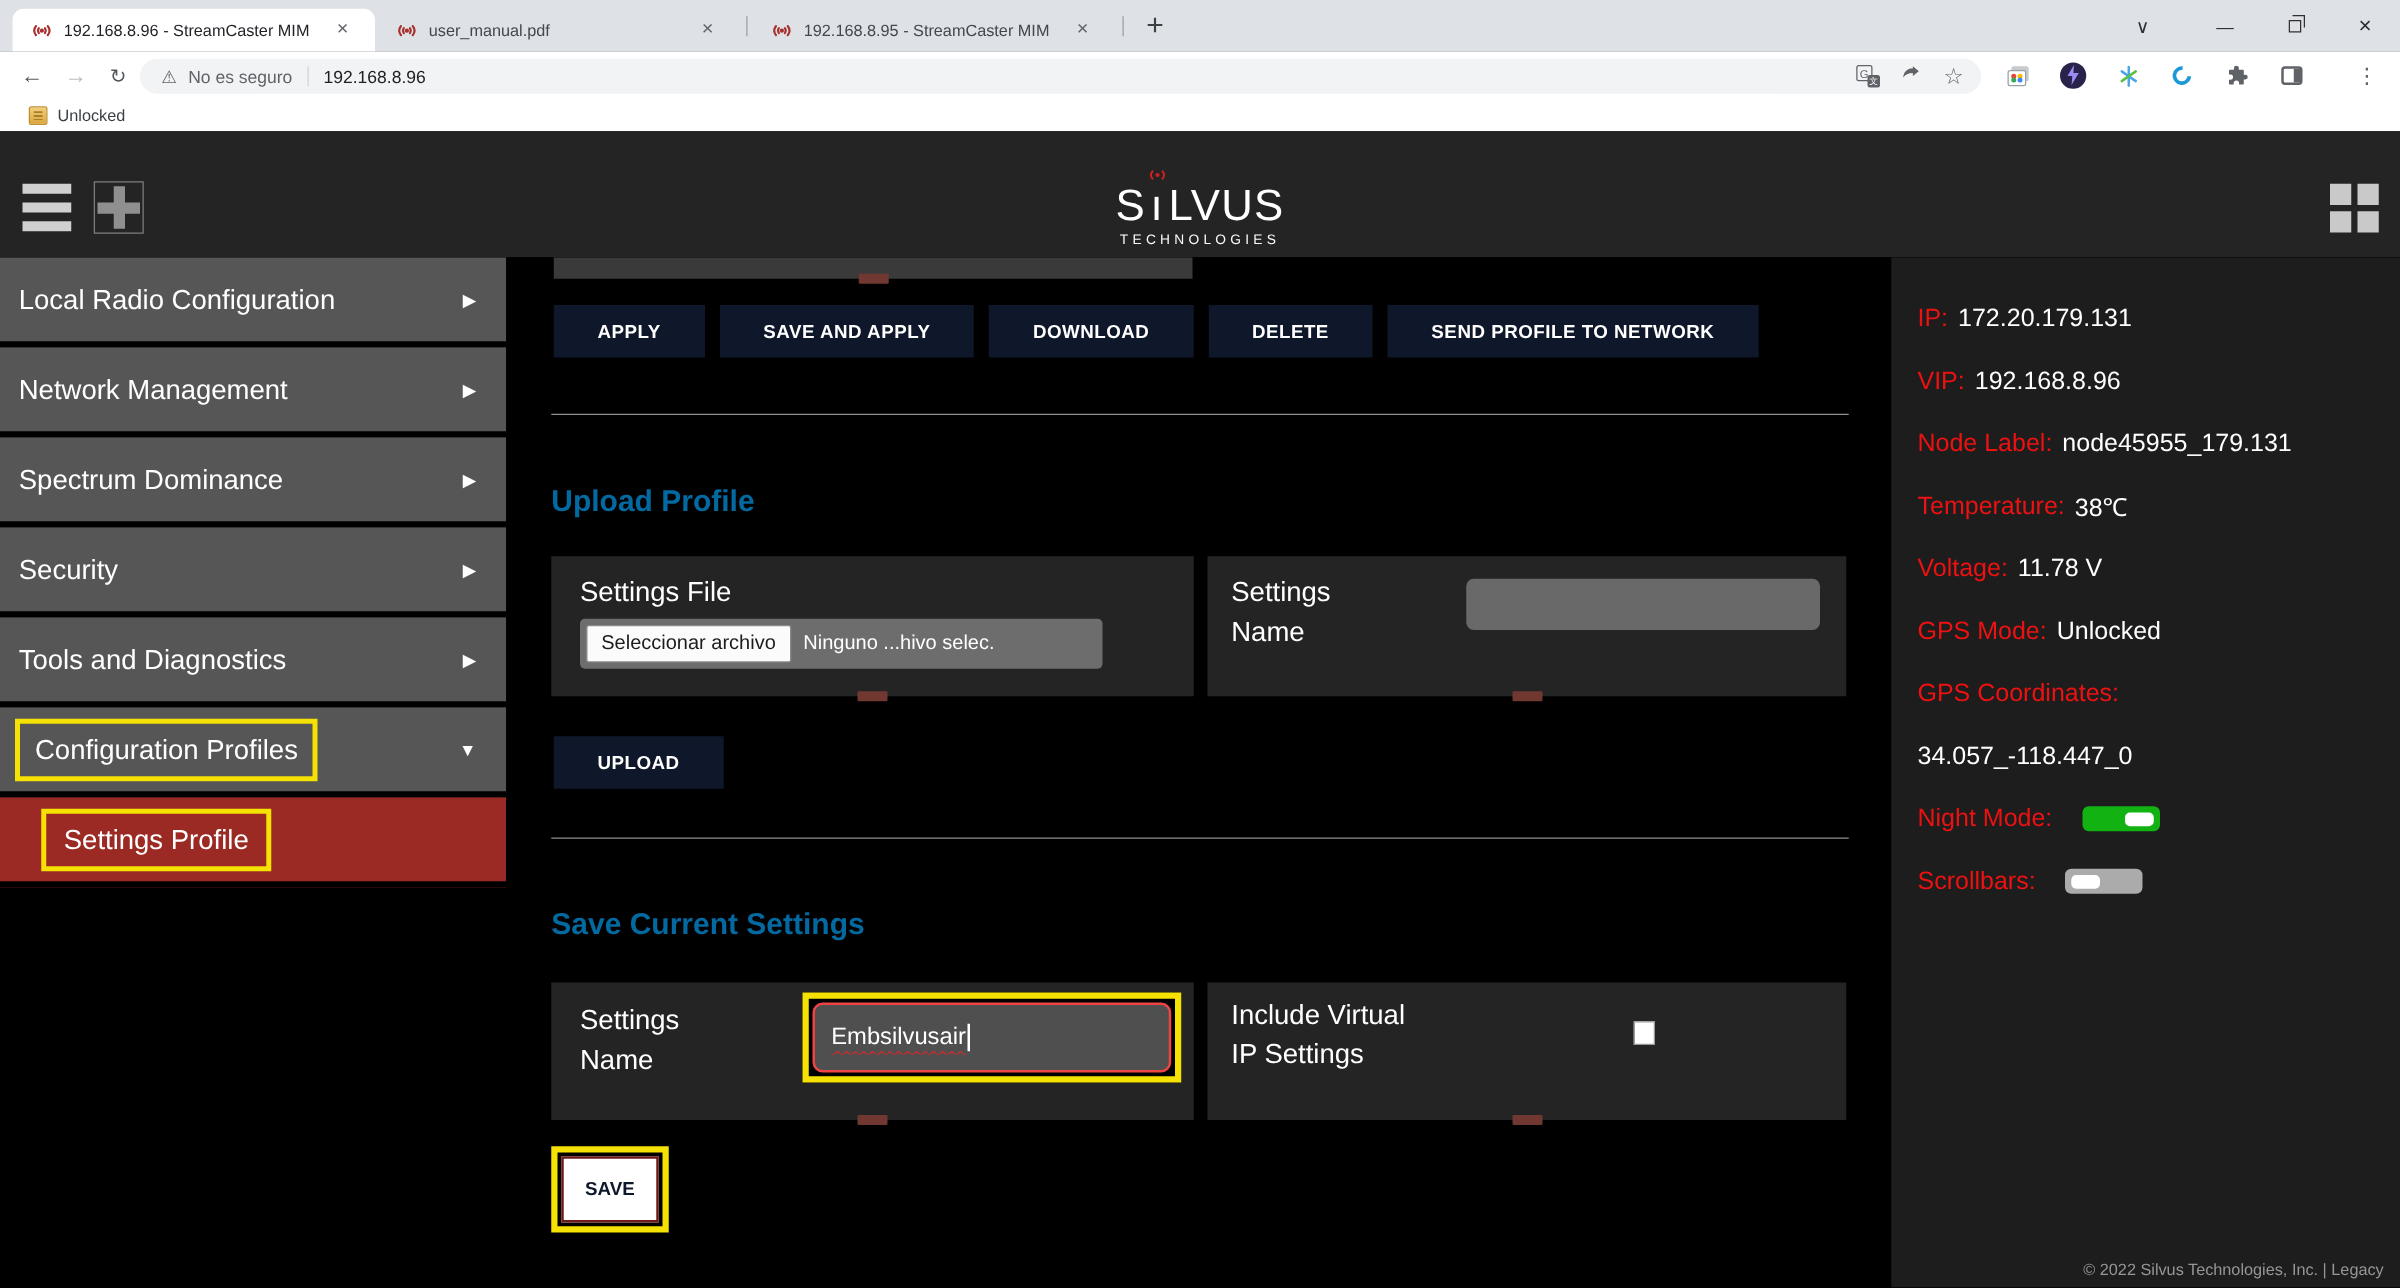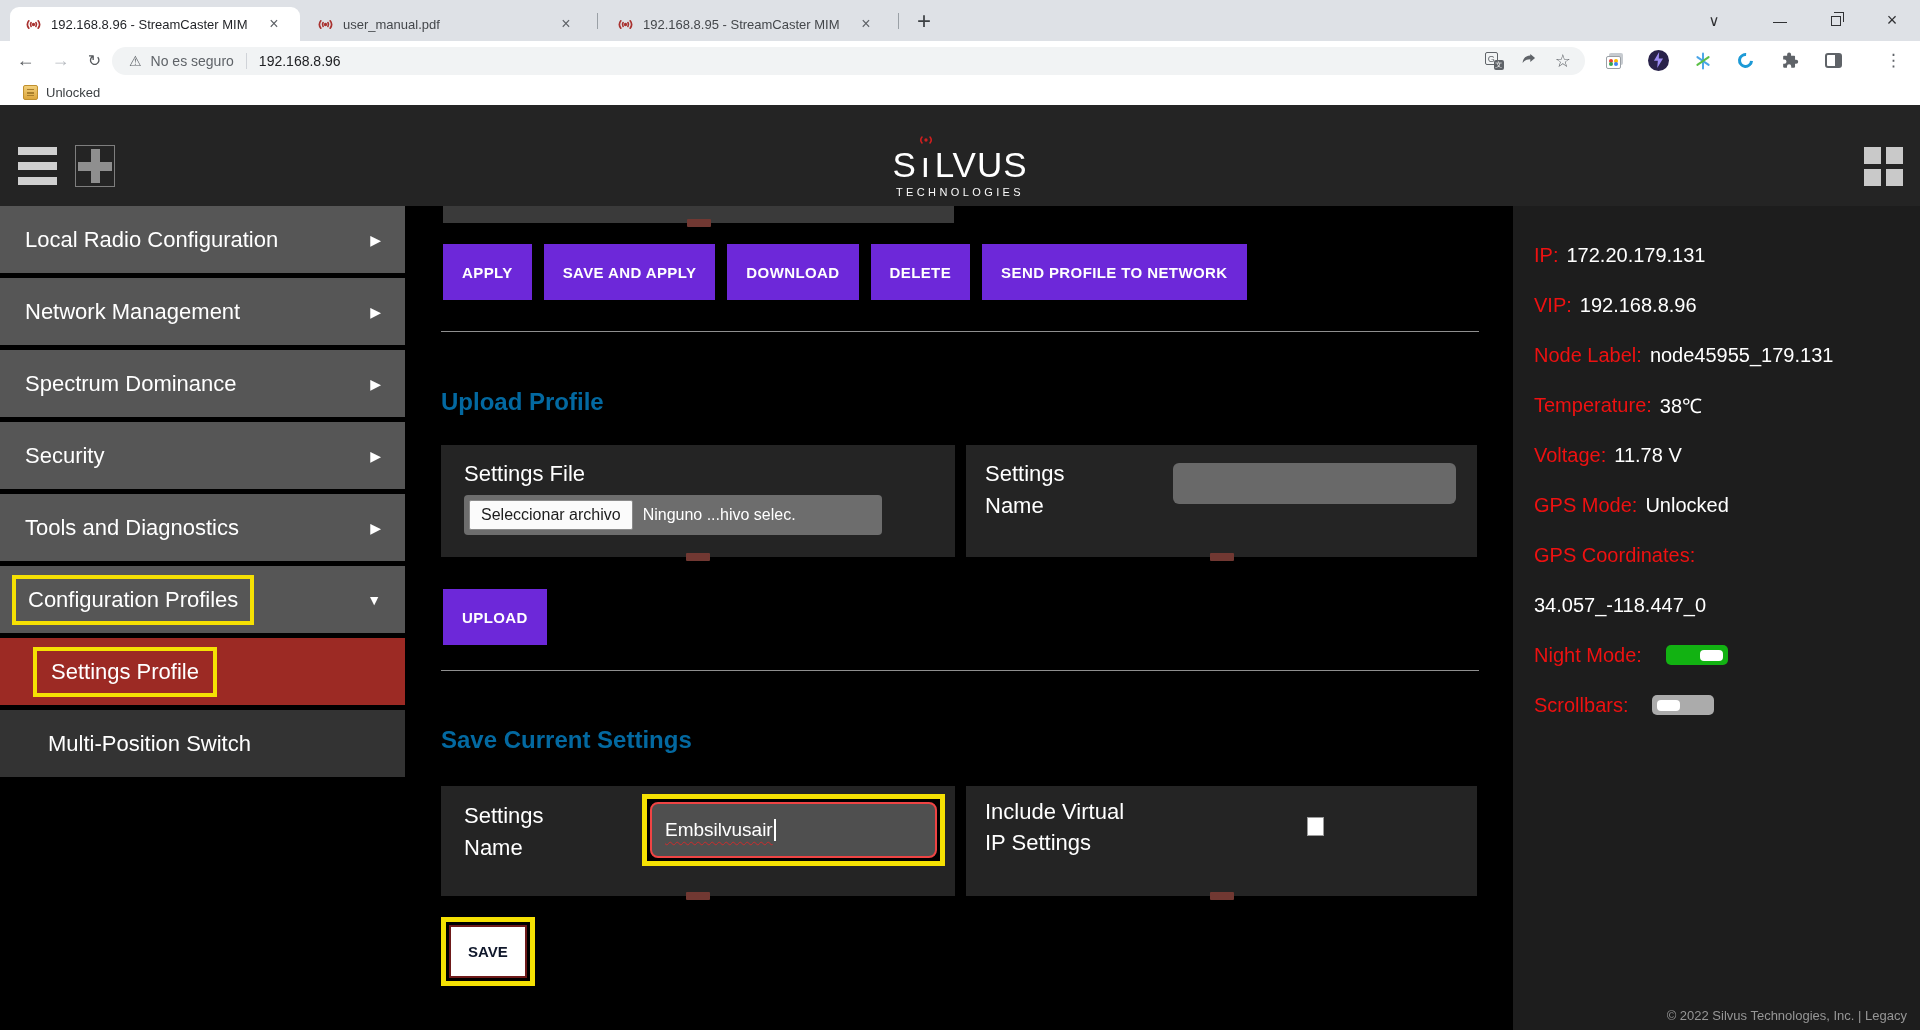--- a/index.html
+++ b/index.html
@@ -67,34 +67,34 @@
   .logo-main{display:inline-flex;align-items:flex-end;font-size:35px;line-height:1;letter-spacing:1px;font-weight:500}
   .logo-i{display:inline-flex;flex-direction:column;align-items:center;margin:0 1px}
   .logo-sub{font-size:11px;letter-spacing:3.4px;margin-top:4px;color:#fafafa}
   .gridicon{position:absolute;right:17px;top:42px;display:grid;grid-template-columns:17px 17px;grid-template-rows:17px 17px;gap:5px;cursor:pointer}
   .gridicon div{background:#c9c9c9}
 
   
   .site-body{position:absolute;left:0;top:206px;width:1920px;height:824px;background:#000}
   .sidebar{position:absolute;left:0;top:0;width:405px;height:824px;background:#000}
   .nav-item{height:72px;border-bottom:5px solid #000;background:#565656;display:flex;align-items:center;position:relative;cursor:pointer}
-  .nav-item .lbl{color:#fff;font-size:22px;margin-left:25px;white-space:nowrap}
+  .nav-item .lbl{color:#fff;font-size:22px;margin-left:15px;white-space:nowrap}
   .nav-item .exp{position:absolute;right:24px;color:#fff;font-size:14px}
   .nav-item.sub{background:#333}
   .nav-item.sub .lbl{margin-left:48px}
   .nav-item.active{background:#9c2a24}
   .nav-item .lbl.boxed{border:4px solid #f5e103;padding:8px 12px;margin-left:12px}
   .nav-item.sub .lbl.boxed{margin-left:33px;padding:8px 14px}
 
   .main{position:absolute;left:405px;top:0;width:1108px;height:824px;background:#000}
   .content{position:absolute;left:36px;top:0;width:1038px;height:824px}
   .remnant{position:absolute;left:2px;top:0;width:511px;height:17px;background:#3a3a3a}
   .dash{position:absolute;bottom:-4px;left:50%;margin-left:-12px;width:24px;height:8px;background:#713832;border-radius:1px}
   .actions{position:absolute;left:2px;top:38px;display:flex;gap:12px}
-  .btn{background:#6d28d9;color:#fff;font-weight:bold;font-size:15px;letter-spacing:.4px;border:none;height:56px;padding:0 19px;font-family:inherit;cursor:pointer}
+  .btn{background:#0f172a;color:#fff;font-weight:bold;font-size:15px;letter-spacing:.4px;border:none;height:42px;padding:0 35px;font-family:inherit;cursor:pointer}
   .sep{position:absolute;left:0;width:1038px;height:1px;background:#8f8f8f}
   .sep1{top:125px}.sep2{top:464px}
   .h2{position:absolute;left:0;color:#0369a1;font-size:24px;font-weight:700}
   .h-upload{top:182px}.h-save{top:520px}
   .panel{position:absolute;background:#242424}
   .p-upload-file{left:0;top:239px;width:514px;height:112px}
   .p-upload-name{left:525px;top:239px;width:511px;height:112px}
   .p-save-name{left:0;top:580px;width:514px;height:110px}
   .p-save-include{left:525px;top:580px;width:511px;height:110px}
   .plabel{color:#fff;font-size:22px}
@@ -308,24 +308,20 @@
         <span class="exp">▶</span>
       </div>
       <div class="nav-item">
         <span class="lbl boxed">Configuration Profiles</span>
         <span class="exp">▼</span>
       </div>
       <div class="nav-item active sub">
         <span class="lbl boxed">Settings Profile</span>
         <span class="exp"></span>
       </div>
-      <div class="nav-item sub">
-        <span class="lbl">Multi-Position Switch</span>
-        <span class="exp"></span>
-      </div>
     </div>
 
     <div class="main">
       <div class="content">
         <div class="remnant">
             <span class="dash"></span>
           </div>
 
         <div class="actions">
           <button class="btn">APPLY</button>

